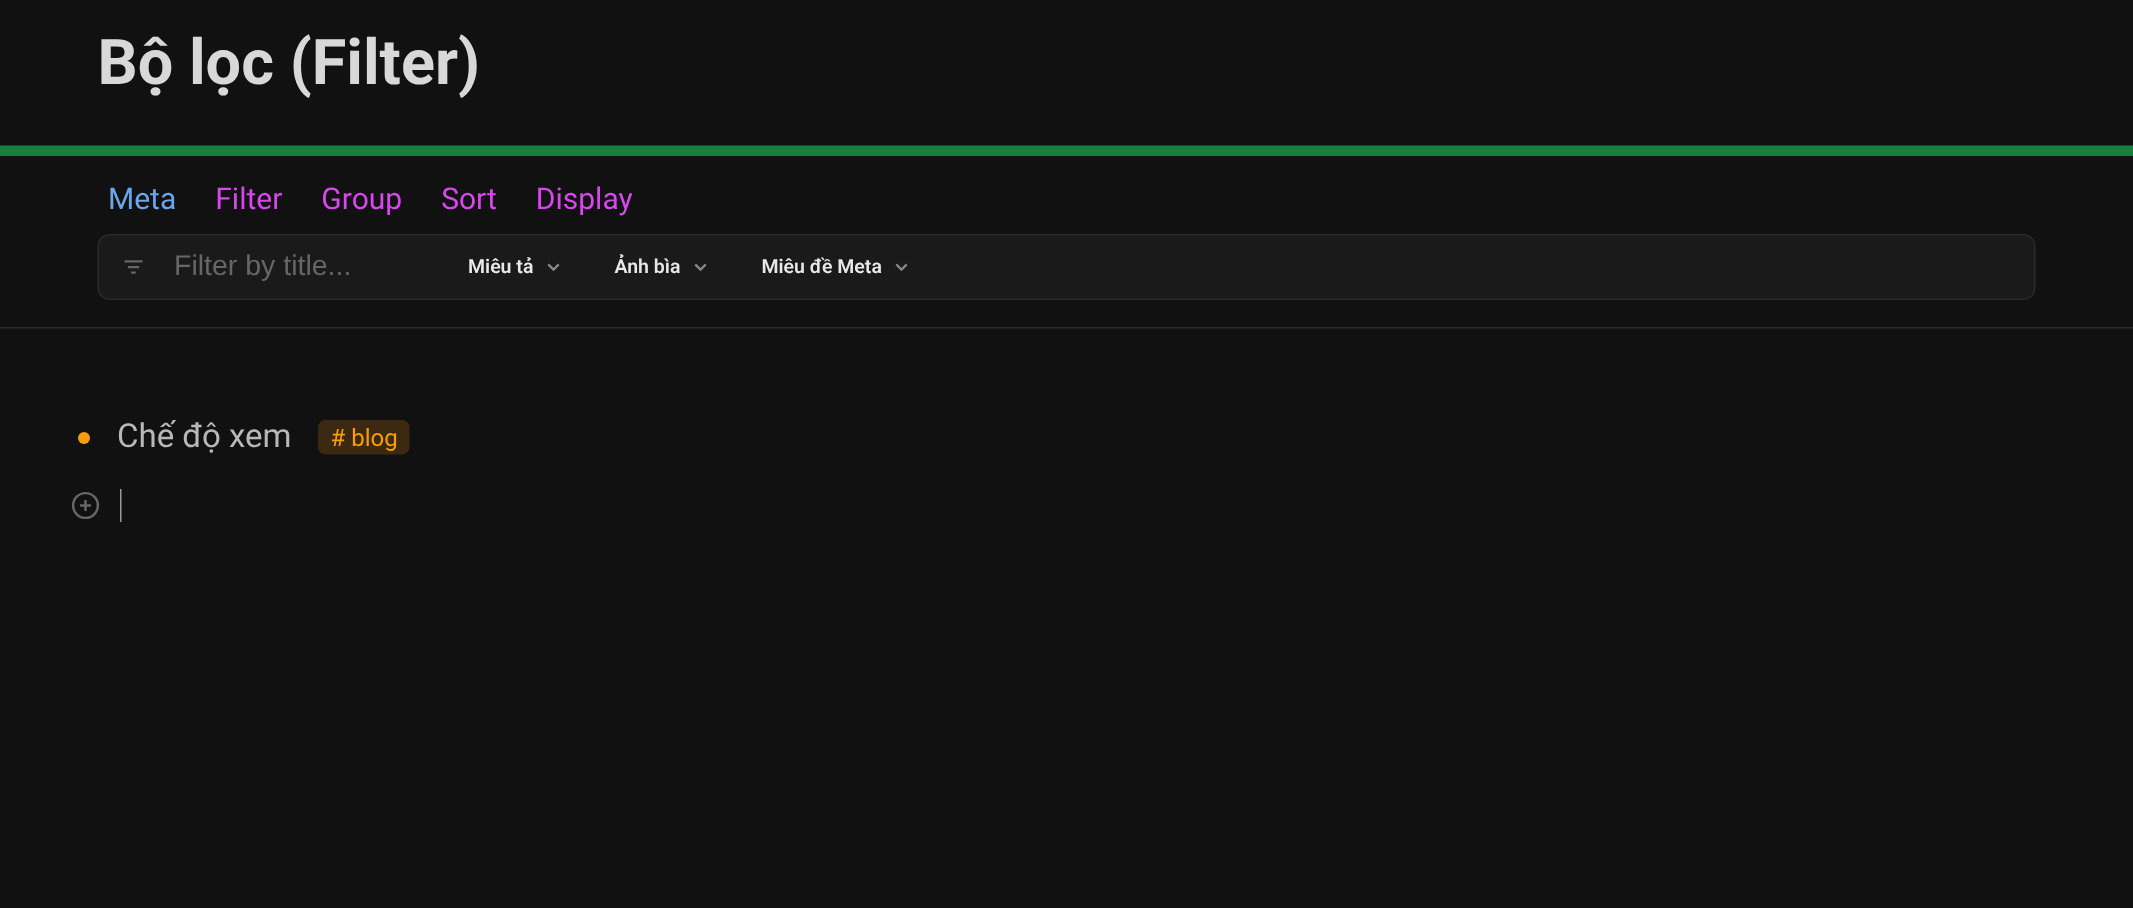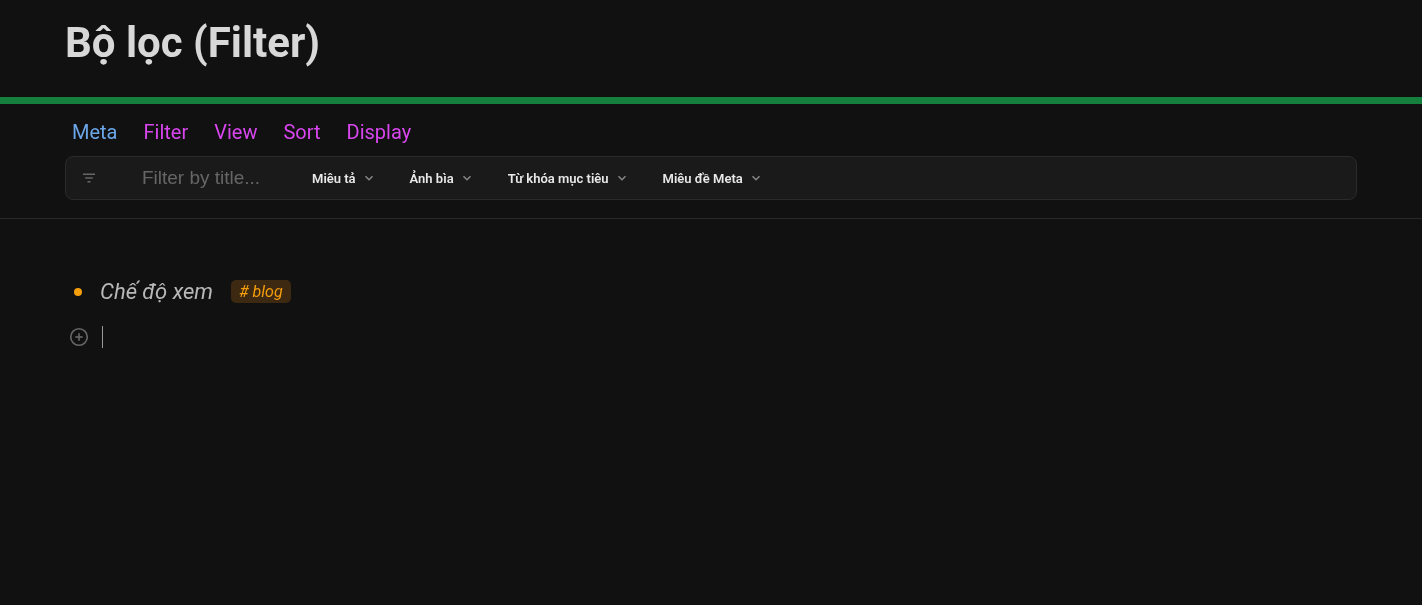--- a/index.html
+++ b/index.html
@@ -53,21 +53,20 @@
       display: flex;
       align-items: center;
     }
     .filter-input {
       background: transparent;
       border: none;
       outline: none;
       color: #e5e5e5;
       font-size: 19px;
       width: 170px;
-      text-align: center;
     }
     .filter-input::placeholder {
       color: #666;
     }
     .filter-chip {
       display: flex;
       align-items: center;
       gap: 6px;
       font-size: 13px;
       font-weight: 600;
@@ -77,22 +76,21 @@
     }
     .chevron-down {
       color: #888;
       display: flex;
       align-items: center;
     }
     .section-divider {
       border-bottom: 1px solid #2a2a2a;
     }
     .content {
-      padding: 60px 72px;
-      font-style: italic;
+      padding: 60px 50px;
     }
     .list-item {
       display: flex;
       align-items: center;
       gap: 18px;
       margin-bottom: 22px;
     }
     .bullet {
       width: 8px;
       height: 8px;
@@ -136,21 +134,21 @@
 </head>
 <body>
 
 <div class="header">
   <h1 class="page-title">Bộ lọc (Filter)</h1>
 </div>
 
 <div class="tabs-row">
   <span class="tab active">Meta</span>
   <span class="tab">Filter</span>
-  <span class="tab">View</span>
+  <span class="tab">Group</span>
   <span class="tab">Sort</span>
   <span class="tab">Display</span>
 </div>
 
 <div class="filter-bar">
   <span class="filter-icon">
     <svg width="18" height="18" viewBox="0 0 24 24" fill="none" stroke="currentColor" stroke-width="2">
       <line x1="4" y1="7" x2="20" y2="7"></line>
       <line x1="7" y1="12" x2="17" y2="12"></line>
       <line x1="10" y1="17" x2="14" y2="17"></line>
@@ -170,28 +168,20 @@
 
   <div class="filter-chip">
     <span>Ảnh bìa</span>
     <span class="chevron-down">
       <svg width="14" height="14" viewBox="0 0 24 24" fill="none" stroke="currentColor" stroke-width="2.5">
           <polyline points="6 9 12 15 18 9"></polyline>
         </svg>
     </span>
   </div>
 
-  <div class="filter-chip">
-    <span>Từ khóa mục tiêu</span>
-    <span class="chevron-down">
-      <svg width="14" height="14" viewBox="0 0 24 24" fill="none" stroke="currentColor" stroke-width="2.5">
-          <polyline points="6 9 12 15 18 9"></polyline>
-        </svg>
-    </span>
-  </div>
 
   <div class="filter-chip">
     <span>Miêu đề Meta</span>
     <span class="chevron-down">
       <svg width="14" height="14" viewBox="0 0 24 24" fill="none" stroke="currentColor" stroke-width="2.5">
           <polyline points="6 9 12 15 18 9"></polyline>
         </svg>
     </span>
   </div>
 </div>

